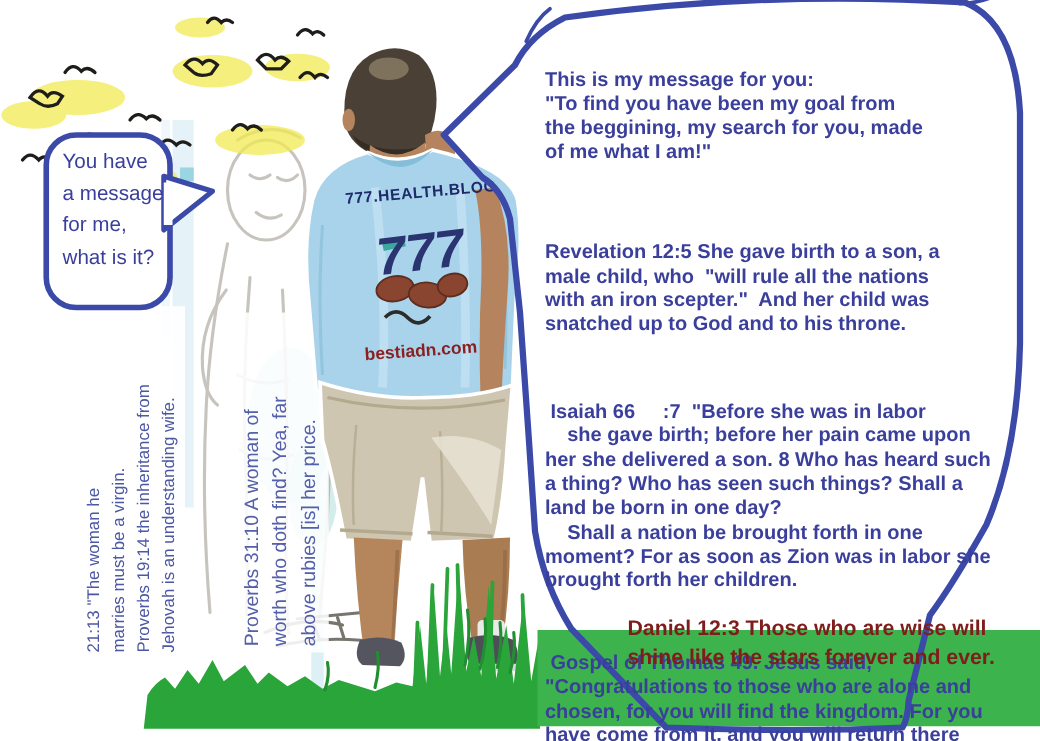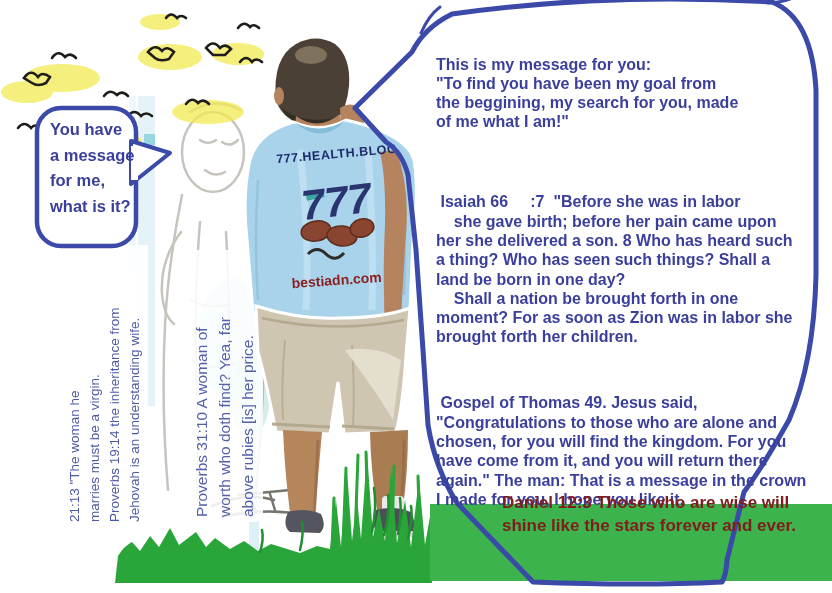--- a/index.html
+++ b/index.html
@@ -6,21 +6,21 @@
   #stage{position:relative;width:832px;height:593px;overflow:hidden;background:#ffffff;
          font-family:"Liberation Sans", sans-serif;}
   #stage svg{position:absolute;left:0;top:0;}
   .txt{position:absolute;white-space:pre-wrap;}
   
   .col{transform:rotate(-90deg);transform-origin:0 0;color:#4d58a4;
        background:rgba(255,255,255,.88);padding:3px 5px;line-height:1.48;}
   #col-left{left:62px;top:527px;width:272px;font-size:13.5px;}
   #col-center{left:188px;top:522px;width:262px;font-size:15.5px;color:#5560aa;}
   
-  #left-bubble-text{left:50px;top:117px;width:92px;font-size:16.5px;font-weight:bold;
+  #left-bubble-text{left:50px;top:117px;width:92px;font-size:16.5px;font-weight:normal;
                     color:#3a3f9b;line-height:1.55;}
   
   #main-bubble-text{left:432px;top:12px;width:394px;font-size:16px;font-weight:bold;
                     color:#3a3f9b;line-height:19.3px;}
   .para{margin:4px;}
   .para.gap-big{margin-bottom:18px;}
   .para.gap-small{margin-bottom:8px;}
   
   #banner-text{left:502px;top:492px;width:330px;font-size:17px;font-weight:bold;
                color:#7f1d1d;line-height:1.35;}
@@ -208,20 +208,24 @@
   <div class="txt" id="left-bubble-text">You have
 a message
 for me,
 what is it?</div>
 
   <div class="txt" id="main-bubble-text">
     <p class="para gap-big">This is my message for you:
 "To find you have been my goal from
 the beggining, my search for you, made
 of me what I am!"</p>
+    <p class="para gap-small">Revelation 12:5 She gave birth to a son, a
+male child, who  "will rule all the nations
+with an iron scepter."  And her child was
+snatched up to God and to his throne.</p>
     <p class="para"> Isaiah 66     :7  "Before she was in labor
     she gave birth; before her pain came upon
 her she delivered a son. 8 Who has heard such
 a thing? Who has seen such things? Shall a
 land be born in one day?
     Shall a nation be brought forth in one
 moment? For as soon as Zion was in labor she
 brought forth her children.</p>
     <p class="para"> Gospel of Thomas 49. Jesus said,
 "Congratulations to those who are alone and

